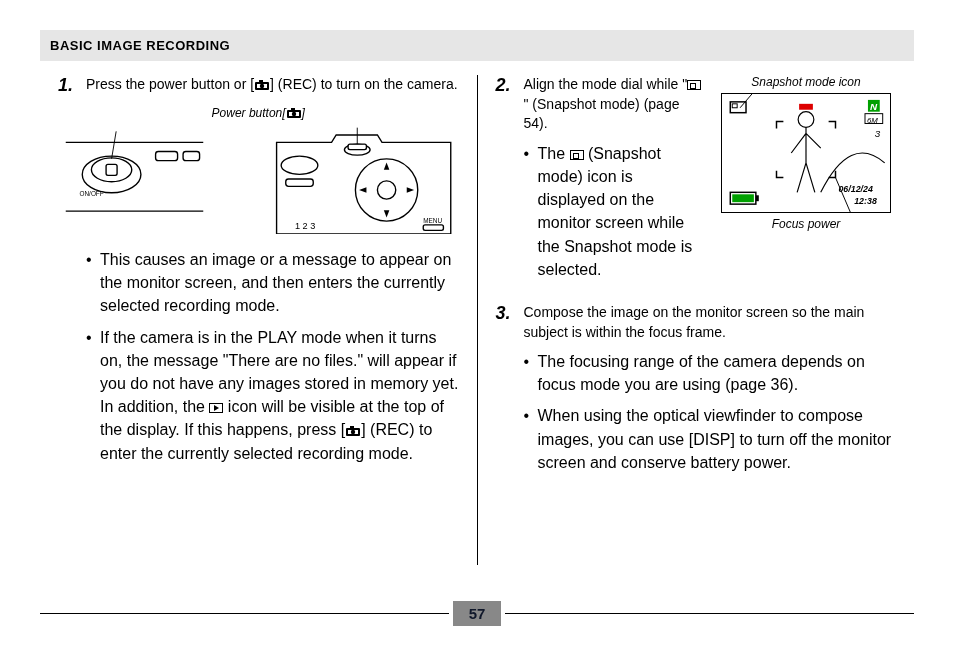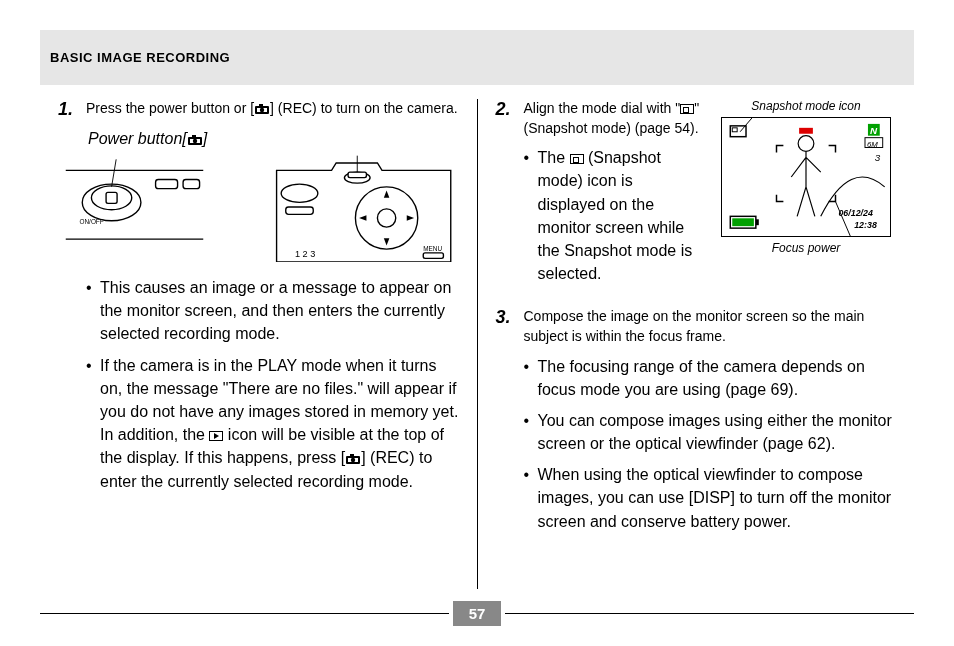--- a/index.html
+++ b/index.html
@@ -1,40 +1,40 @@
 <!DOCTYPE html>
 <html><head>
 <meta charset="utf-8">
 <style>
   * { box-sizing: border-box; margin: 0; padding: 0; }
   html, body { width: 954px; height: 646px; font-family: Arial, Helvetica, sans-serif; color: #000; background: #fff; }
   .page { width: 954px; height: 646px; position: relative; padding: 30px 40px 20px 40px; }
-  .header-bar { background: #e6e6e6; padding: 20px 10px; font-weight: bold; font-size: 13px; letter-spacing: 0.5px; margin-bottom: 14px; }
+  .header-bar { background: #e6e6e6; padding: 8px 10px; font-weight: bold; font-size: 13px; letter-spacing: 0.5px; margin-bottom: 14px; }
   .columns { display: flex; gap: 0; height: 490px; }
   .col { flex: 1; padding: 0 18px; }
   .divider { width: 1px; background: #000; height: 100%; }
   .step-num { font-style: italic; font-weight: bold; font-size: 18px; margin-right: 4px; }
   .step-title { font-weight: normal; font-size: 14px; line-height: 1.4; display: inline; }
   .step-block { display: flex; align-items: flex-start; margin-bottom: 8px; }
   .step-num-cell { width: 28px; flex-shrink: 0; }
   .step-text-cell { flex: 1; }
-  .sub-labels { display: flex; justify-content: flex-start; font-style: italic; font-size: 16px; margin: 10px 0 4px 0; padding: 0 30px 0 30px; }
+  .sub-labels { display: flex; justify-content: center; font-style: italic; font-size: 12px; margin: 10px 0 4px 0; padding: 0 30px 0 30px; }
   .camera-diagram { width: 100%; height: 110px; margin-bottom: 10px; }
   .bullet-list { list-style: none; padding-left: 28px; }
   .bullet-list li { position: relative; font-size: 16px; line-height: 1.45; margin-bottom: 8px; padding-left: 14px; }
   .bullet-list li::before { content: "•"; position: absolute; left: 0; top: 0; }
   .inline-icon { display: inline-block; vertical-align: -2px; }
   .screen-area { display: flex; gap: 12px; margin-bottom: 14px; }
   .screen-note { flex: 1; }
   .screen-caption { width: 180px; text-align: center; font-style: italic; font-size: 12px; }
   .lcd { width: 170px; height: 120px; border: 1.5px solid #000; margin: 4px auto 4px auto; position: relative; }
   .lcd svg { width: 100%; height: 100%; }
   .footer { position: absolute; bottom: 20px; left: 40px; right: 40px; display: flex; align-items: center; }
   .footer .line { flex: 1; height: 1px; background: #000; }
-  .footer .pagenum { background: #888; color: #ffffff; font-weight: bold; font-size: 15px; padding: 4px 16px; margin: 0 4px; }
+  .footer .pagenum { background: #888; color: #0f172a; font-weight: bold; font-size: 15px; padding: 4px 16px; margin: 0 4px; }
   .snap-icon { display:inline-block; width:14px; height:10px; border:1.5px solid #000; position:relative; vertical-align:-1px; }
   .snap-icon::after { content:""; position:absolute; left:2px; top:2px; width:4px; height:4px; border:1px solid #000; }
   .play-icon { display:inline-block; width:14px; height:10px; border:1.5px solid #000; position:relative; vertical-align:-1px; }
   .play-icon::after { content:""; position:absolute; left:4px; top:1px; width:0; height:0; border-left:5px solid #000; border-top:3px solid transparent; border-bottom:3px solid transparent; }
 </style>
 </head>
 <body>
 <div class="page">
 
 <div class="header-bar">
@@ -123,21 +123,21 @@
 
   <div class="divider"></div>
 
   <div class="col">
 
     <div class="screen-area">
       <div class="screen-note">
         <div class="step-block">
           <div class="step-num-cell"><span class="step-num">2.</span></div>
           <div class="step-text-cell">
-            <span class="step-title">Align the mode dial with "</span><span class="snap-icon"></span><span class="step-title">" (Snapshot mode) (page 54).</span>
+            <span class="step-title">Align the mode dial while "</span><span class="snap-icon"></span><span class="step-title">" (Snapshot mode) (page 54).</span>
           </div>
         </div>
         <ul class="bullet-list">
           <li>
             <span>The </span><span class="snap-icon"></span><span> (Snapshot mode) icon is displayed on the monitor screen while the Snapshot mode is selected.</span>
           </li>
         </ul>
       </div>
       <div class="screen-caption">
         <div>Snapshot mode icon</div>
@@ -185,22 +185,21 @@
       </div>
     </div>
 
     <div class="step-block">
       <div class="step-num-cell"><span class="step-num">3.</span></div>
       <div class="step-text-cell">
         <span class="step-title">Compose the image on the monitor screen so the main subject is within the focus frame.</span>
       </div>
     </div>
     <ul class="bullet-list">
-      <li>The focusing range of the camera depends on focus mode you are using (page 69).</li>
-      <li>You can compose images using either the monitor screen or the optical viewfinder (page 62).</li>
+      <li>The focusing range of the camera depends on focus mode you are using (page 36).</li>
       <li>When using the optical viewfinder to compose images, you can use [DISP] to turn off the monitor screen and conserve battery power.</li>
     </ul>
 
   </div>
 </div>
 
 <div class="footer">
   <div class="line"></div>
   <div class="pagenum">57</div>
   <div class="line"></div>

